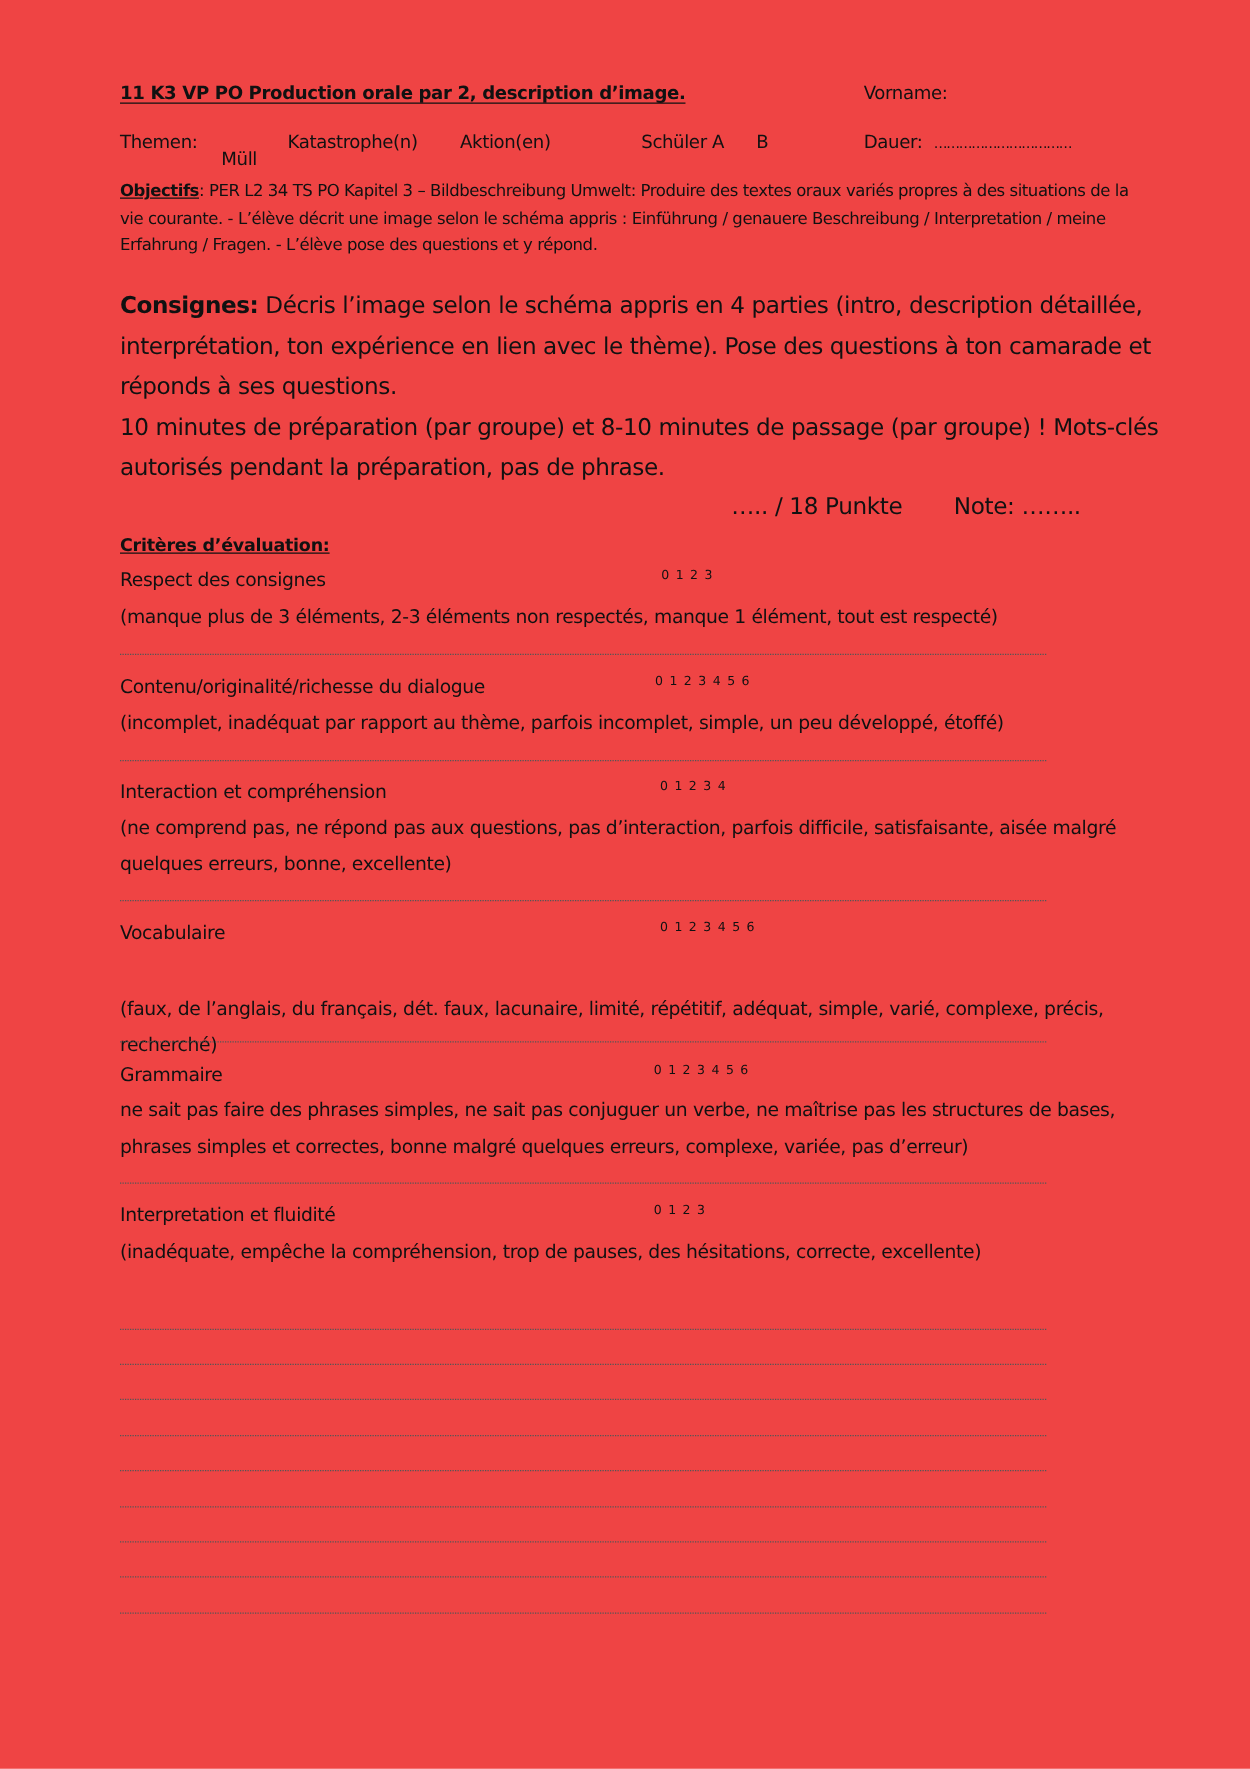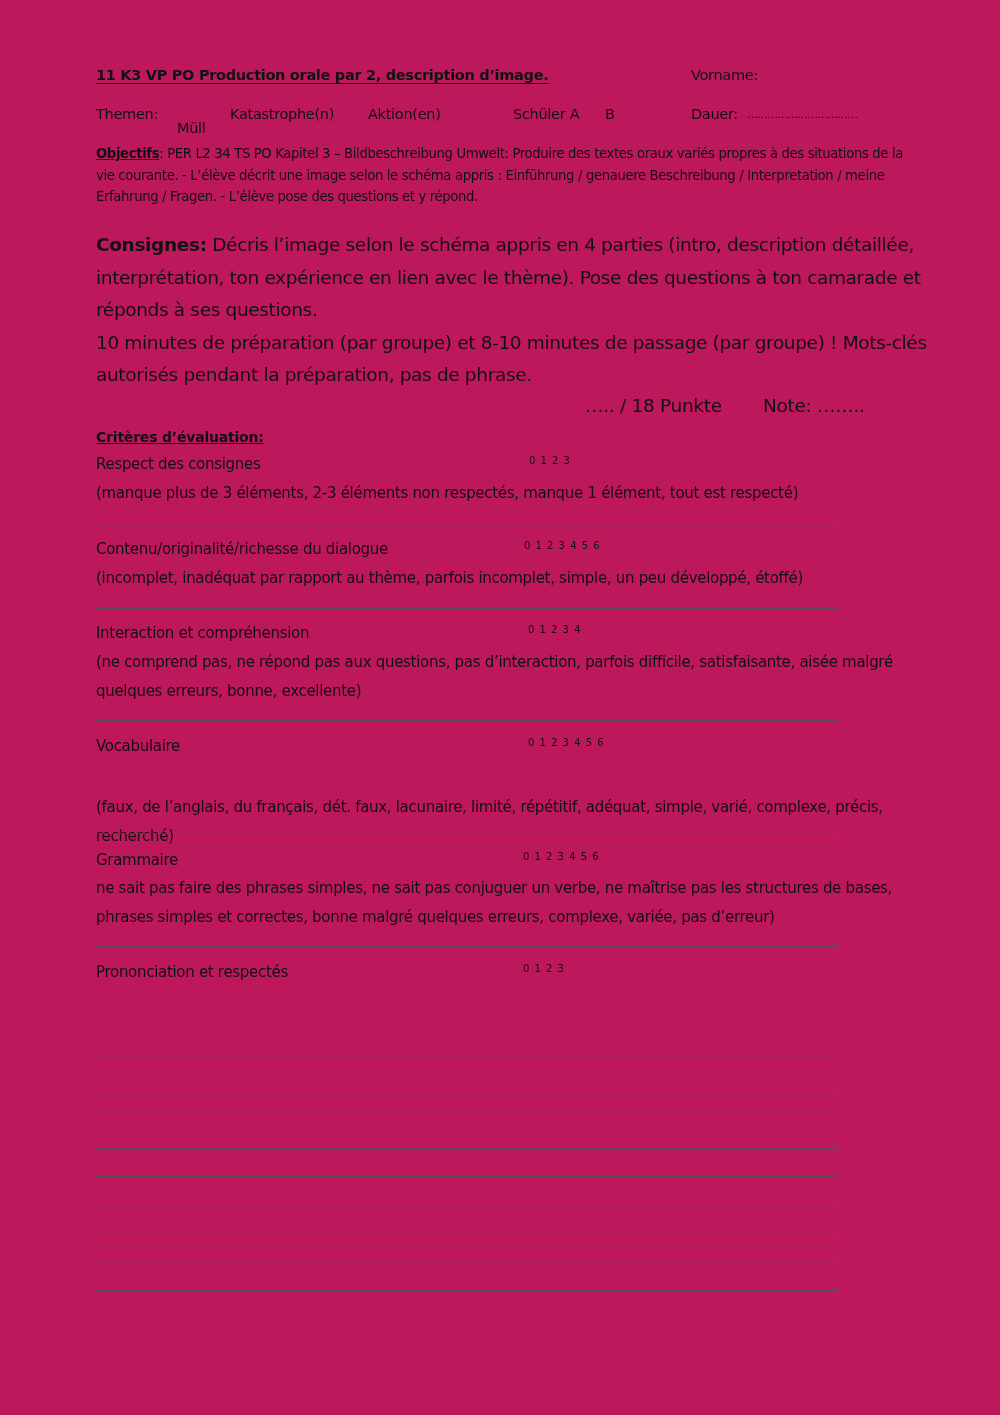--- a/index.html
+++ b/index.html
@@ -13,21 +13,21 @@
       position: relative;
       overflow: hidden;
       color: #111111;
       font-family: "DejaVu Sans", sans-serif;
     }
     .page {
       position: absolute;
       left: 0; top: 0;
       width: 1000px;
       height: 1415px;
-      background: #be185d;
+      background: #ef4444;
     }
     .abs { position: absolute; white-space: nowrap; }
     .sm { font-size: 14.5px; letter-spacing: -0.3px; }
     .title {
       font-weight: bold;
       text-decoration: underline;
       text-underline-offset: 3px;
       font-size: 14.5px;
       letter-spacing: -0.3px;
     }
@@ -129,22 +129,23 @@
   <div class="abs crit-name" style="left:96px; top:737px;">Vocabulaire</div>
   <div class="abs crit-scale" style="left:528px; top:737px;">0 1 2 3 4 5 6</div>
   <div class="crit-desc" style="top:761px;margin-top:32px;">(faux, de l’anglais, du français, dét. faux, lacunaire, limité, répétitif, adéquat, simple, varié, complexe, précis, recherché)</div>
   <div class="dotline" style="top:833px;"></div>
 
   <div class="abs crit-name" style="left:96px; top:851px;">Grammaire</div>
   <div class="abs crit-scale" style="left:523px; top:851px;">0 1 2 3 4 5 6</div>
   <div class="crit-desc" style="top:874px;">ne sait pas faire des phrases simples, ne sait pas conjuguer un verbe, ne maîtrise pas les structures de bases, phrases simples et correctes, bonne malgré quelques erreurs, complexe, variée, pas d’erreur)</div>
   <div class="dotline" style="top:946px;"></div>
 
-  <div class="abs crit-name" style="left:96px; top:963px;">Prononciation et respectés</div>
+  <div class="abs crit-name" style="left:96px; top:963px;">Interpretation et fluidité</div>
   <div class="abs crit-scale" style="left:523px; top:963px;">0 1 2 3</div>
+  <div class="crit-desc" style="top:987px;">(inadéquate, empêche la compréhension, trop de pauses, des hésitations, correcte, excellente)</div>
 
   <div class="dotline" style="top:1063px;"></div>
   <div class="dotline" style="top:1091px;"></div>
   <div class="dotline" style="top:1119px;"></div>
   <div class="dotline" style="top:1148px;"></div>
   <div class="dotline" style="top:1176px;"></div>
   <div class="dotline" style="top:1205px;"></div>
   <div class="dotline" style="top:1233px;"></div>
   <div class="dotline" style="top:1261px;"></div>
   <div class="dotline" style="top:1290px;"></div>

